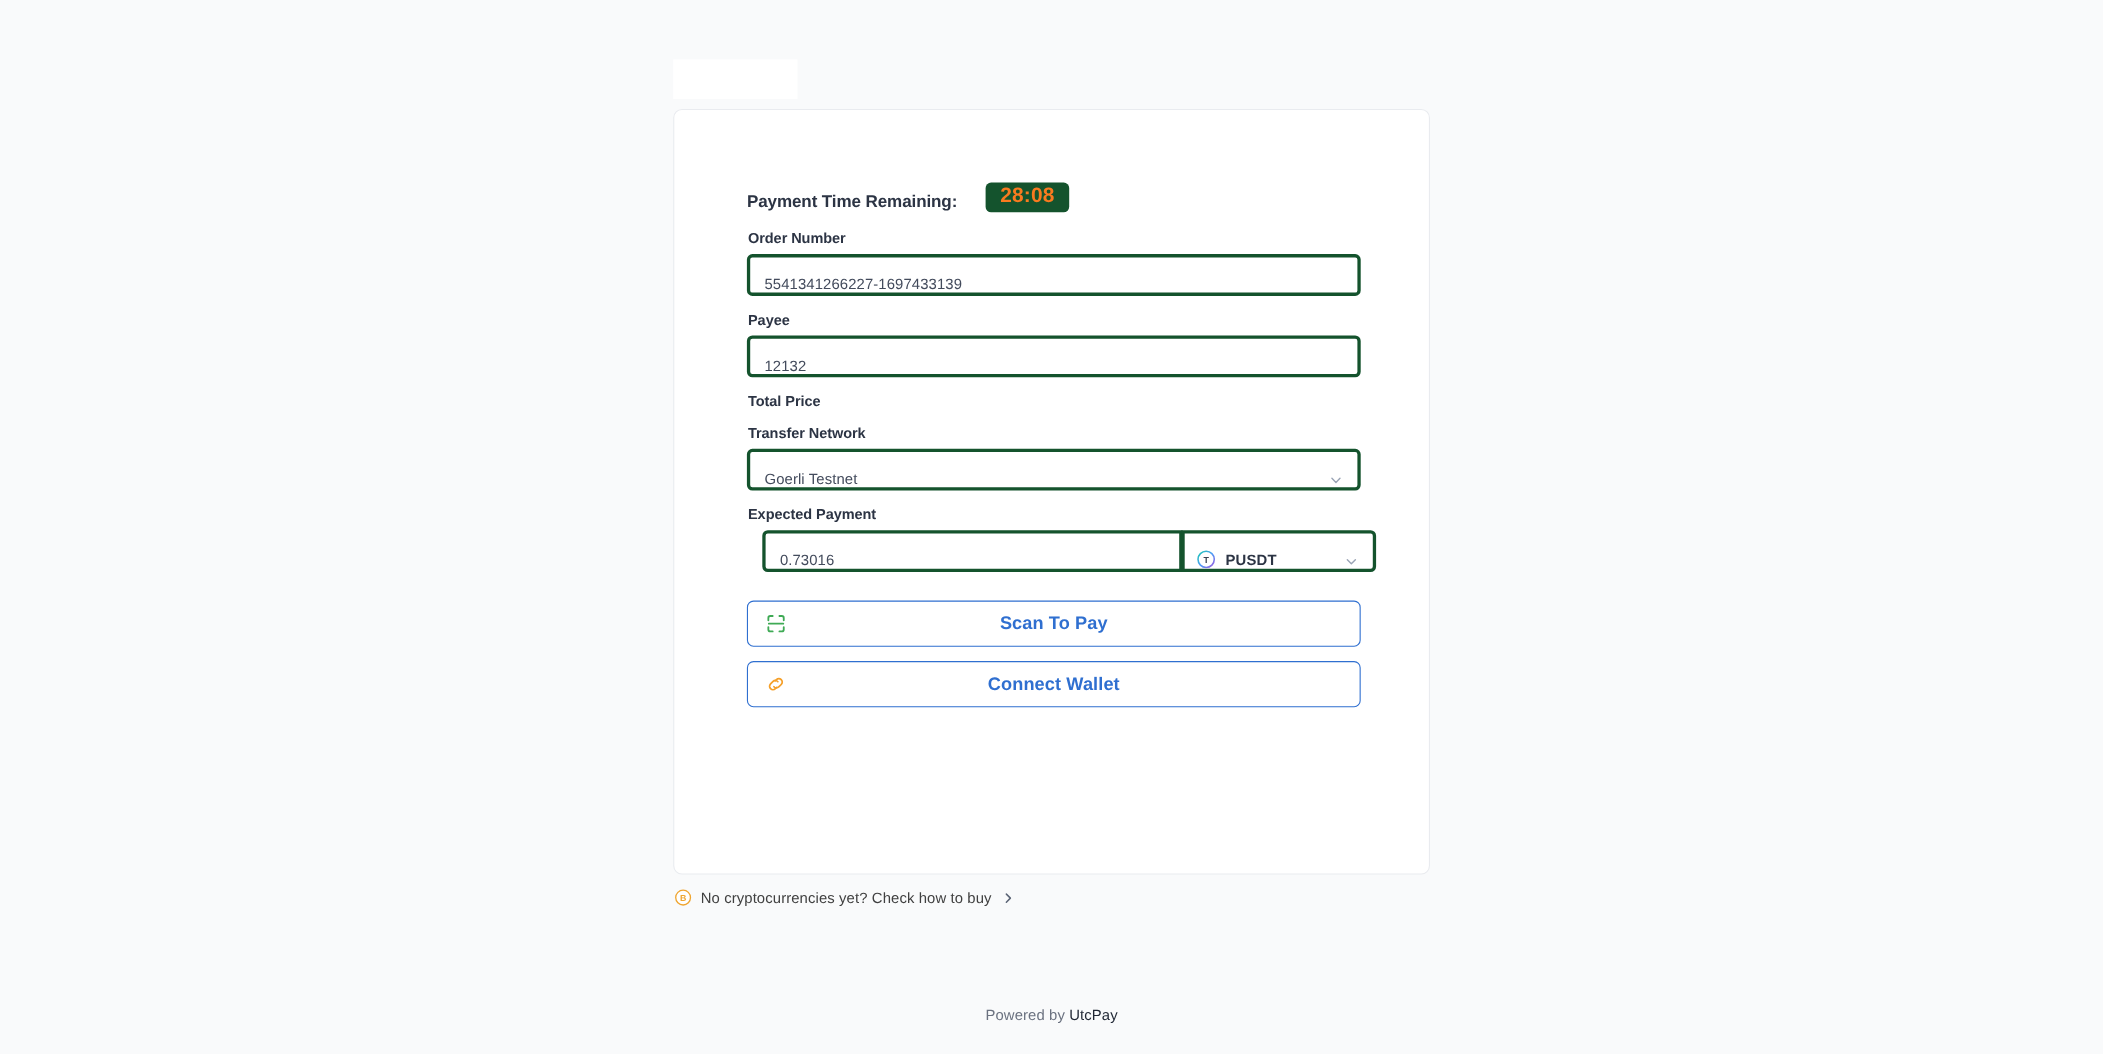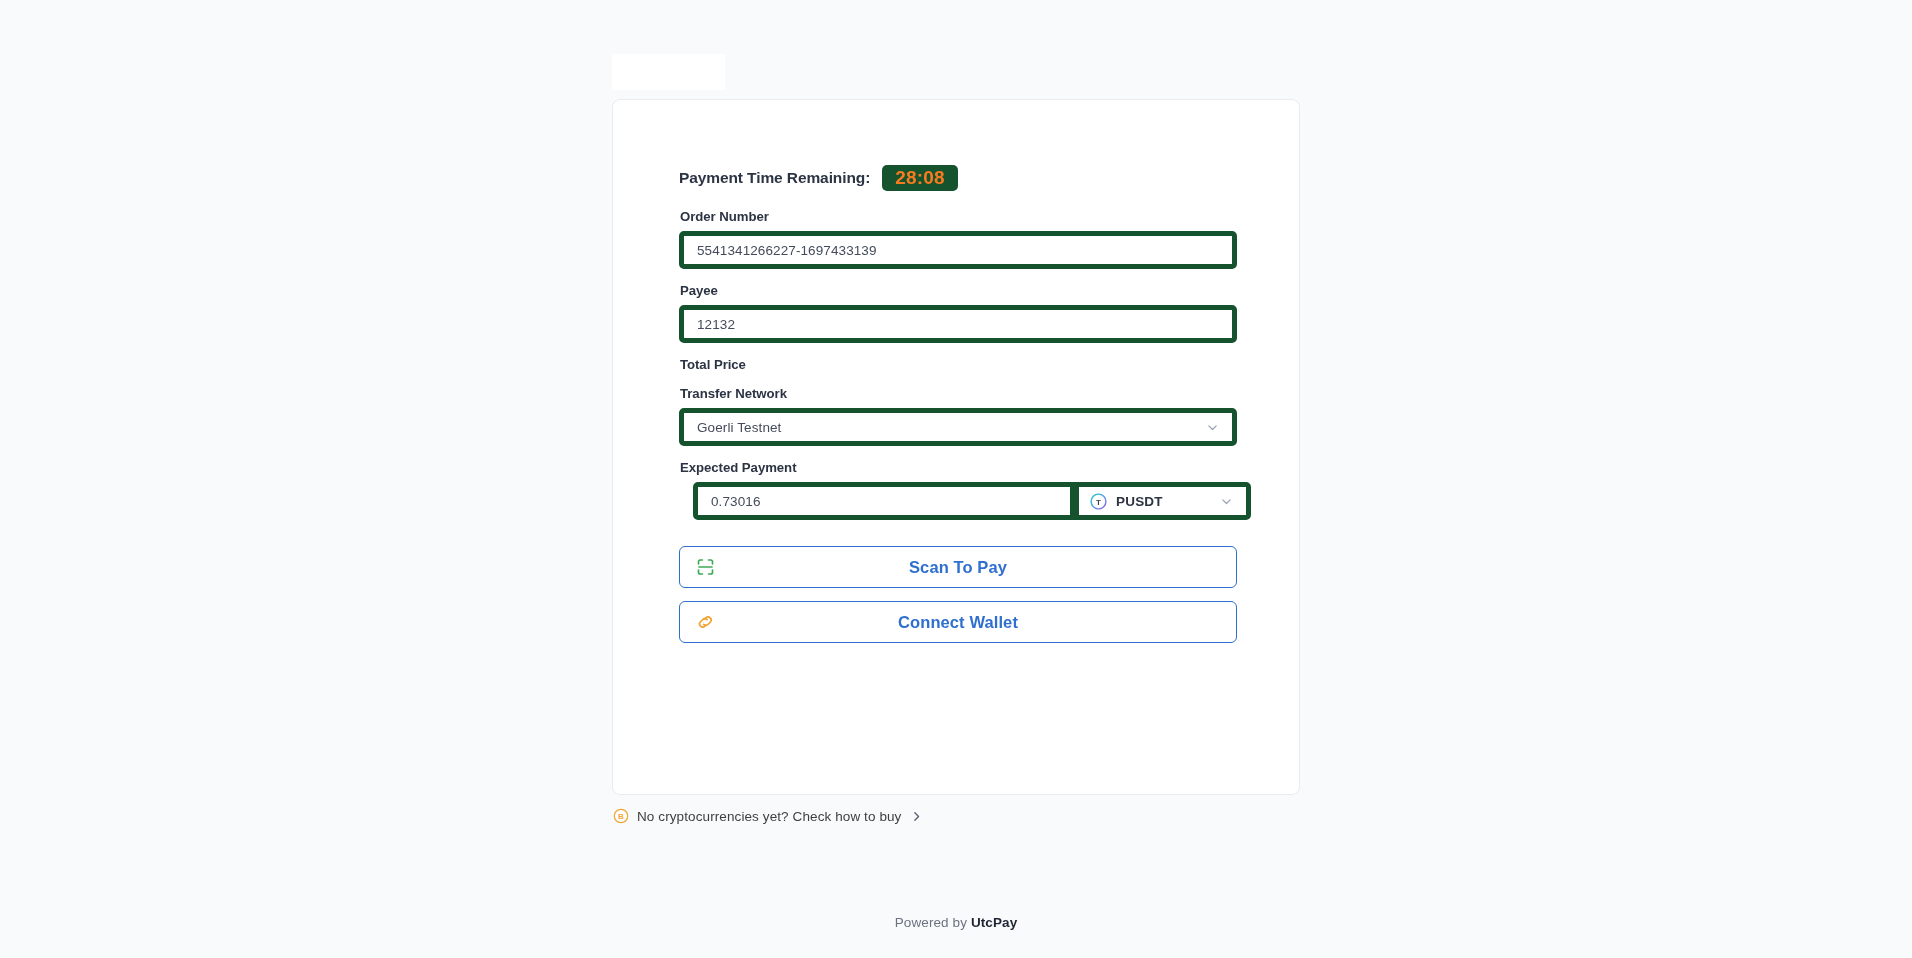--- a/index.html
+++ b/index.html
@@ -48,22 +48,22 @@
   .card-inner {
     position: absolute;
     left: 66px;
     top: 63px;
     width: 558px;
   }
 
   
   .timer-row {
     display: flex;
-    align-items: center;
-    gap: 12px;
+    align-items: flex-end;
+    gap: 26px;
     height: 30px;
     margin-bottom: 16px;
   }
   .timer-label {
     font-size: 15.5px;
     font-weight: bold;
     color: #2c3444;
     letter-spacing: -0.1px;
   }
   .timer-badge {
@@ -87,25 +87,25 @@
     color: #2c3444;
     margin: 0 0 7px 1px;
     letter-spacing: -0.05px;
   }
 
   .input-box {
     position: relative;
     box-sizing: border-box;
     width: 100%;
     height: 38px;
-    border: 5px solid #14532d;
+    border: 3px solid #14532d;
     border-radius: 5px;
     background: #ffffff;
     display: flex;
-    align-items: center;
+    align-items: flex-end;
     padding: 0 13px;
   }
   .input-value {
     font-size: 13.5px;
     color: #434b5c;
     letter-spacing: 0.1px;
     flex: 1;
     white-space: nowrap;
     overflow: hidden;
   }
@@ -217,21 +217,21 @@
     position: absolute;
     left: 0;
     top: 915px;
     width: 1912px;
     text-align: center;
     font-size: 13.5px;
     color: #6b7280;
     letter-spacing: 0.1px;
   }
   .footer .brand {
-    font-weight: bold;
+    font-weight: normal;
     color: #1f2633;
   }
 </style>
 </head>
 <body>
 
 <div class="page">
 
   <div class="logo-slot"></div>
 

